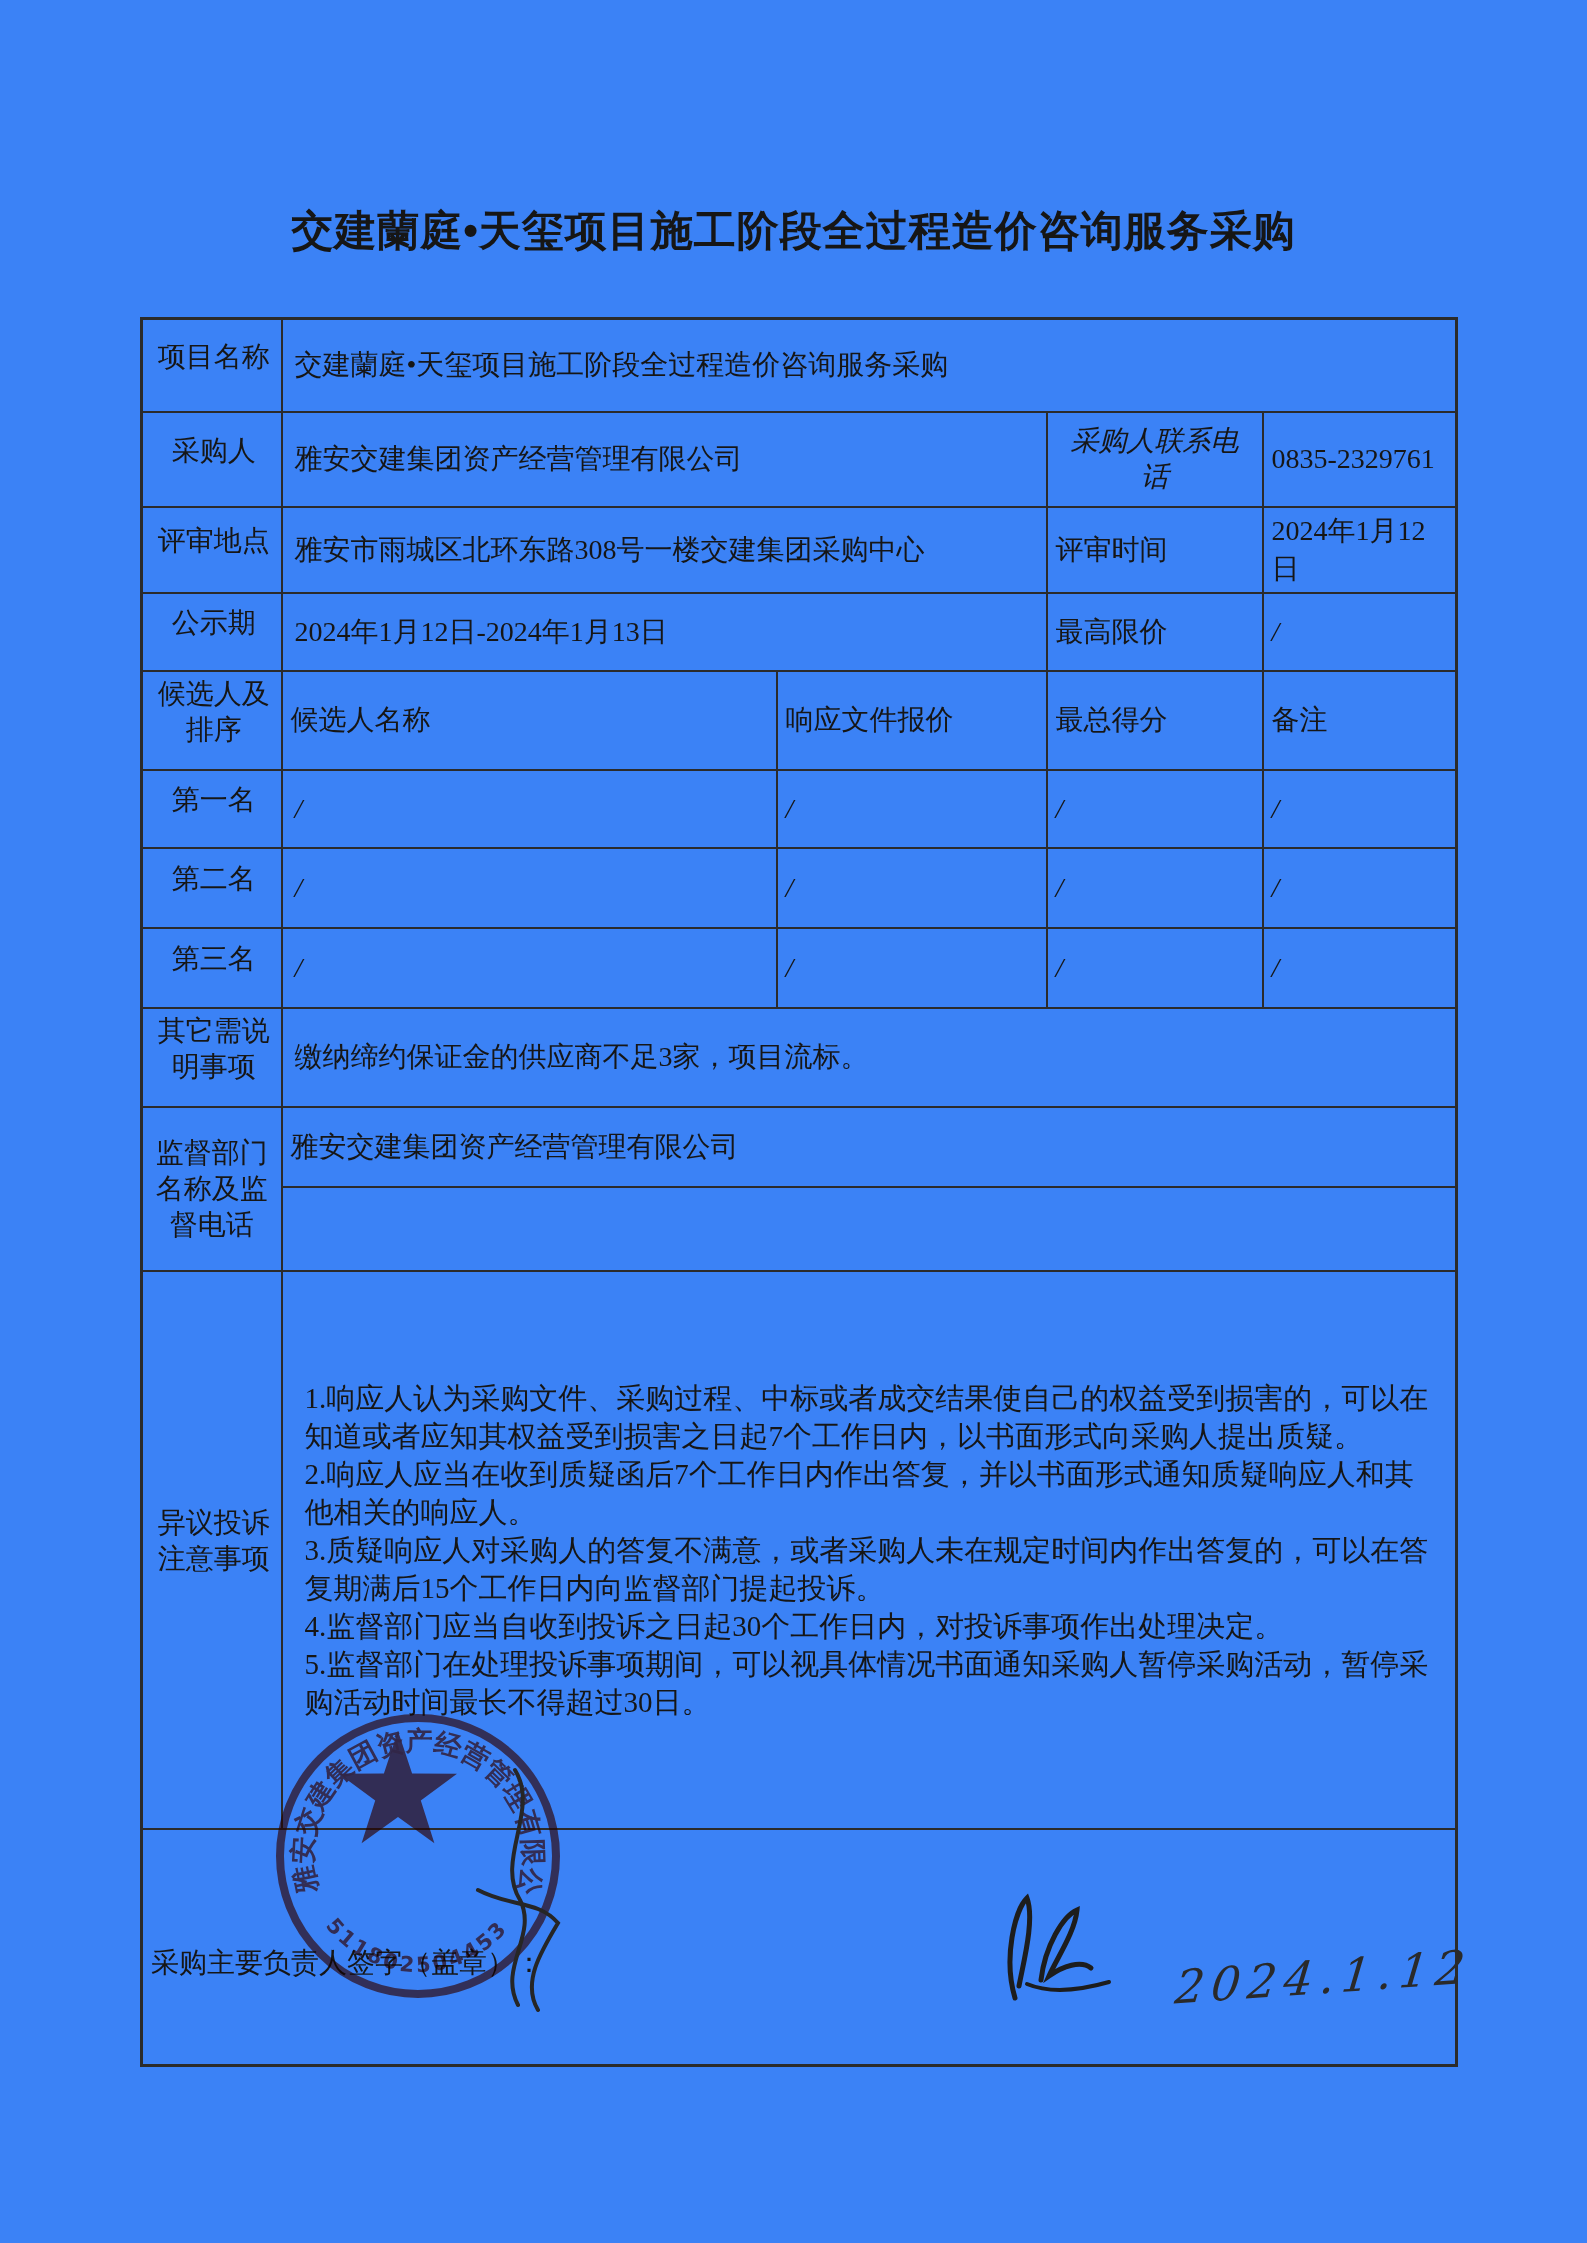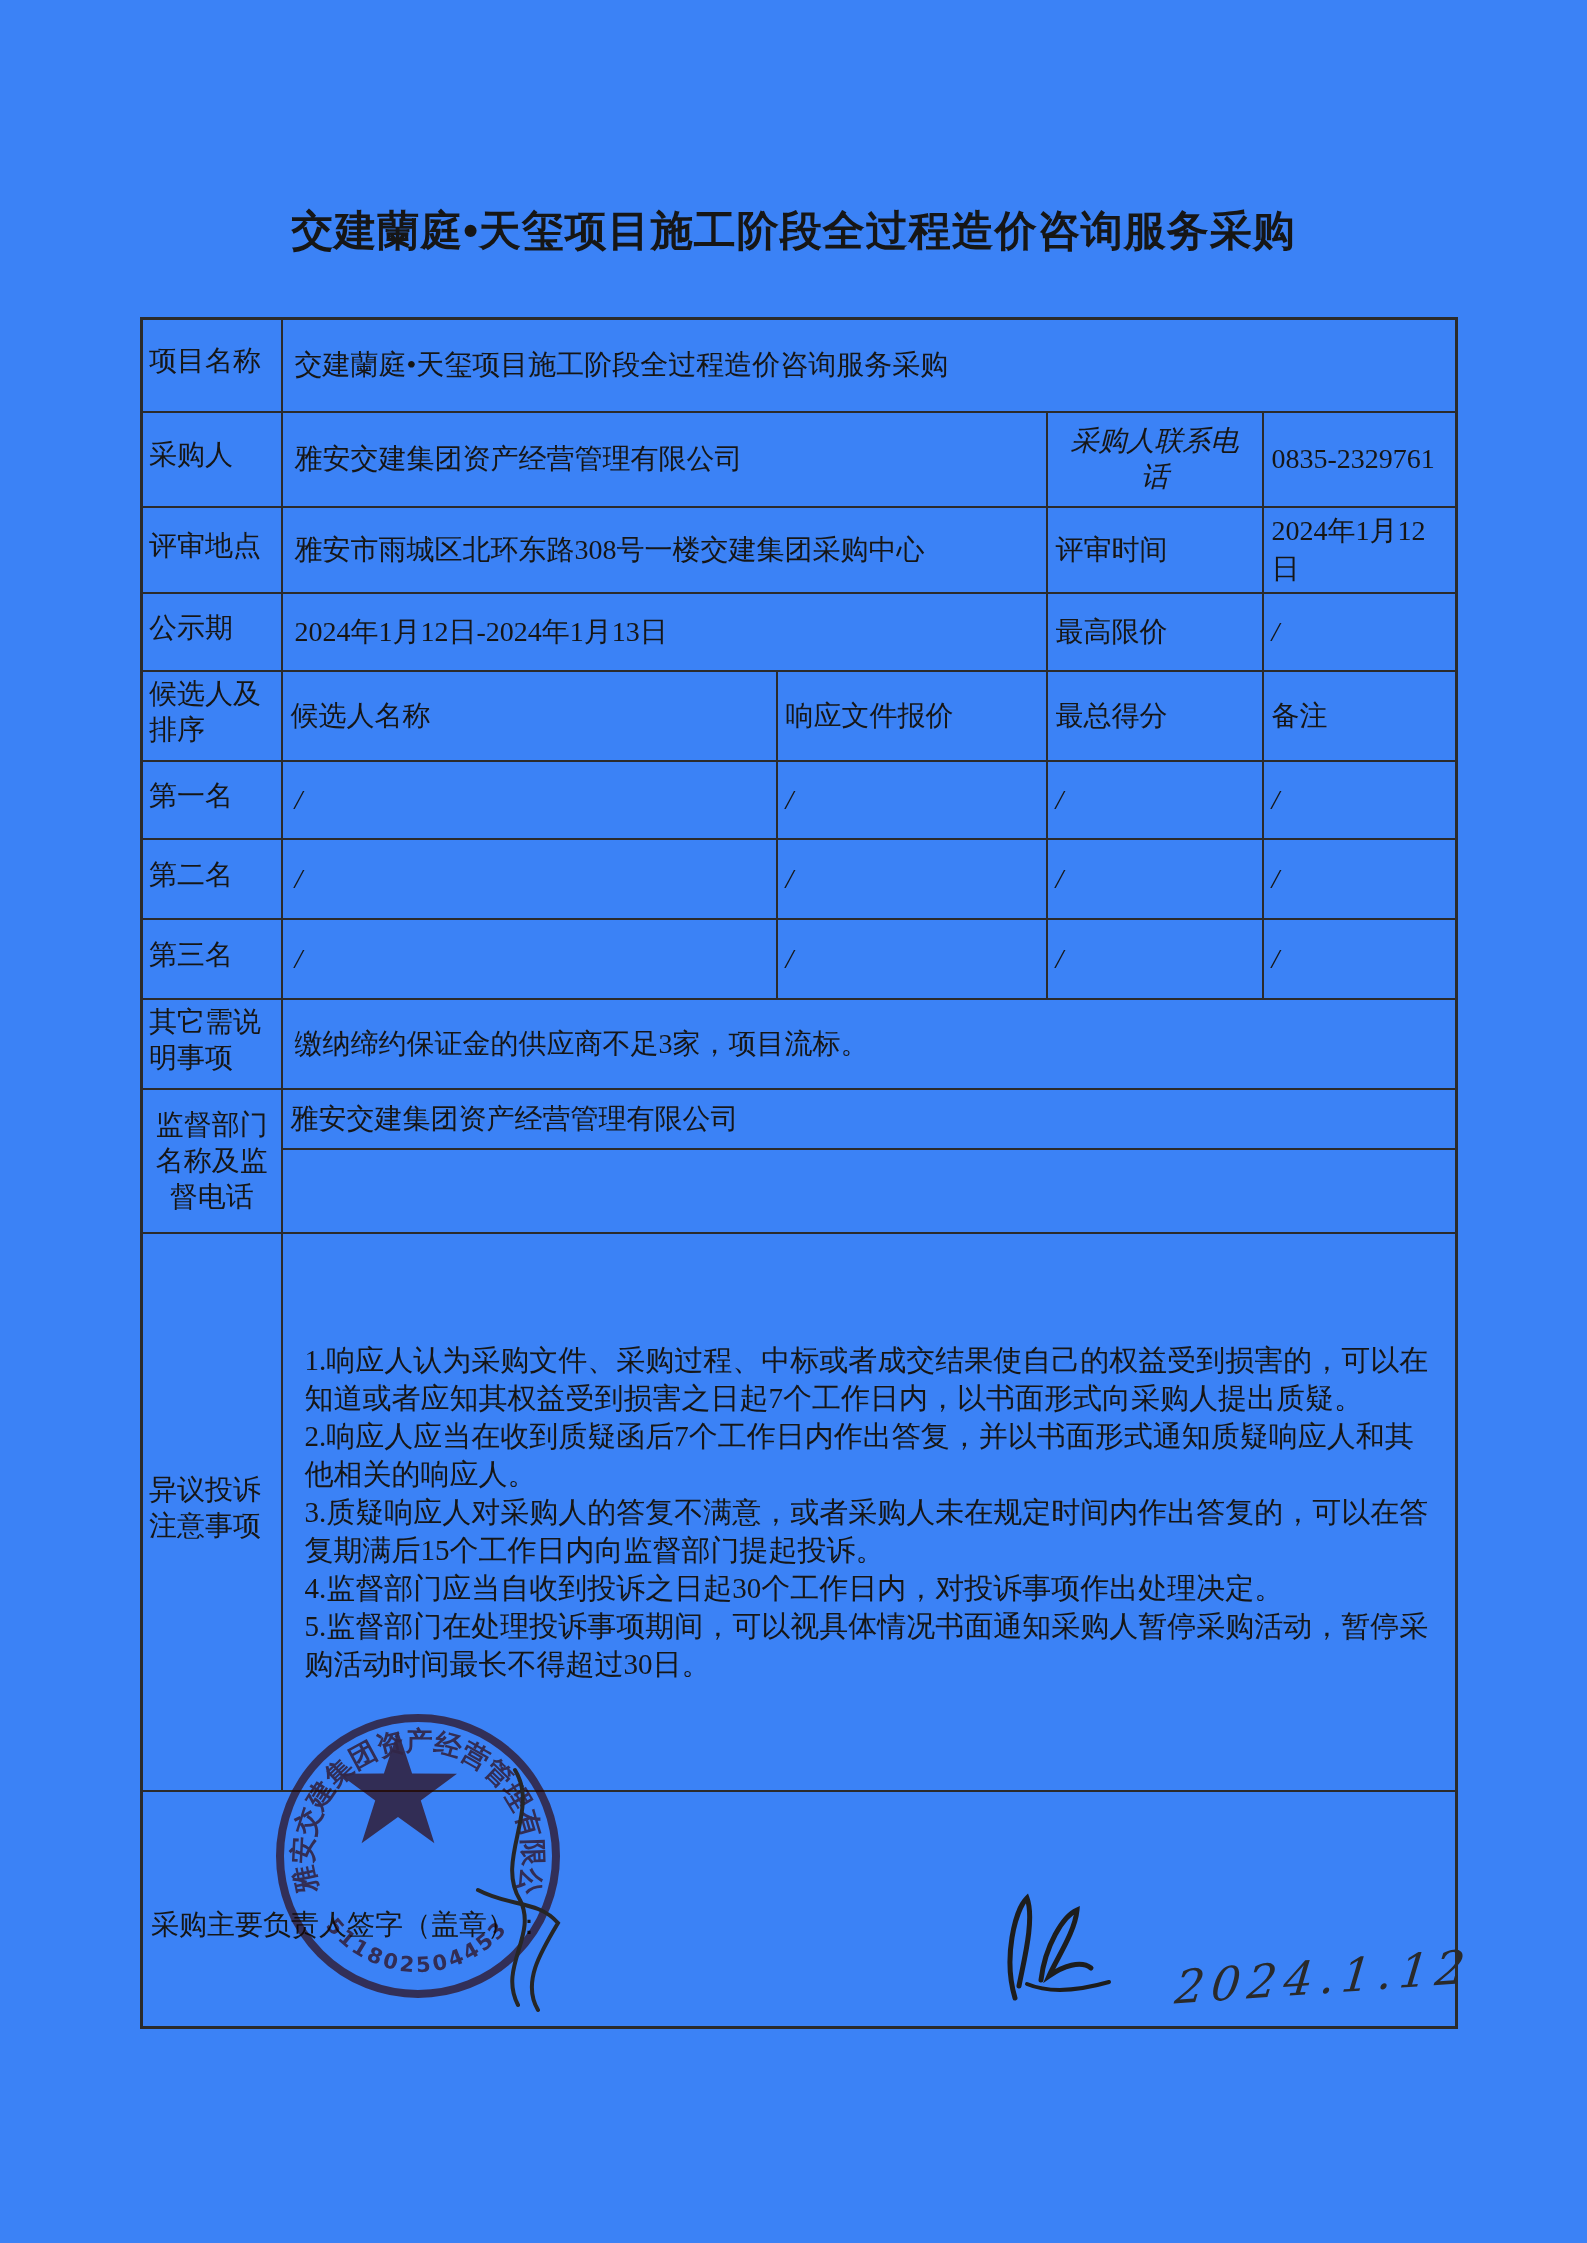--- a/index.html
+++ b/index.html
@@ -9,21 +9,21 @@
   .doc-title { position:absolute; top:205px; left:0; width:100%; text-align:center;
                font-family:"Liberation Sans","DejaVu Sans",sans-serif; font-weight:bold;
                font-size:42px; line-height:52px; color:#161616; letter-spacing:1px; }
 
   .paper-table { position:absolute; left:140px; top:317px; width:1315px;
                  border-collapse:collapse; table-layout:fixed;
                  font-size:28px; color:#161616; }
   .paper-table td { border:2px solid #2b2b2b; vertical-align:middle; padding:4px 8px;
                     overflow:hidden; }
   .paper-table { border:3px solid #2b2b2b; }
-  td.lbl { padding:4px 2px 12px 6px; text-align:left; line-height:36px;margin-left:33px; }
+  td.lbl { padding:4px 2px 21px 6px; text-align:center; line-height:36px;margin-left:33px; }
   td.lbl-c { text-align:center; padding:4px 2px; line-height:36px; }
   td.val { text-align:left; padding-left:12px; }
   td.ctr { text-align:left; }
   td.contact { text-align:center; padding:4px 18px; line-height:36px;font-style:italic; }
   td.notice { text-align:left; padding:10px 14px 10px 22px; font-size:29px; line-height:38px; vertical-align:middle; }
   td.sign-cell { vertical-align:middle; padding:40px 8px 8px 8px; position:relative; }
 
   .slash { font-style:italic; }
 
   
@@ -111,21 +111,21 @@
       <td class="ctr slash">/</td>
       <td class="ctr slash">/</td>
       <td class="ctr slash">/</td>
     </tr>
 
     <tr style="height:78px">
       <td class="lbl">其它需说明事项</td>
       <td class="val" colspan="4">缴纳缔约保证金的供应商不足3家，项目流标。</td>
     </tr>
 
-    <tr style="height:60px">
+    <tr style="height:80px">
       <td class="lbl-c" rowspan="2">监督部门名称及监督电话</td>
       <td class="ctr" colspan="4">雅安交建集团资产经营管理有限公司</td>
     </tr>
     <tr style="height:84px">
       <td colspan="4"></td>
     </tr>
 
     <tr style="height:558px">
       <td class="lbl">异议投诉注意事项</td>
       <td class="notice" colspan="4">

